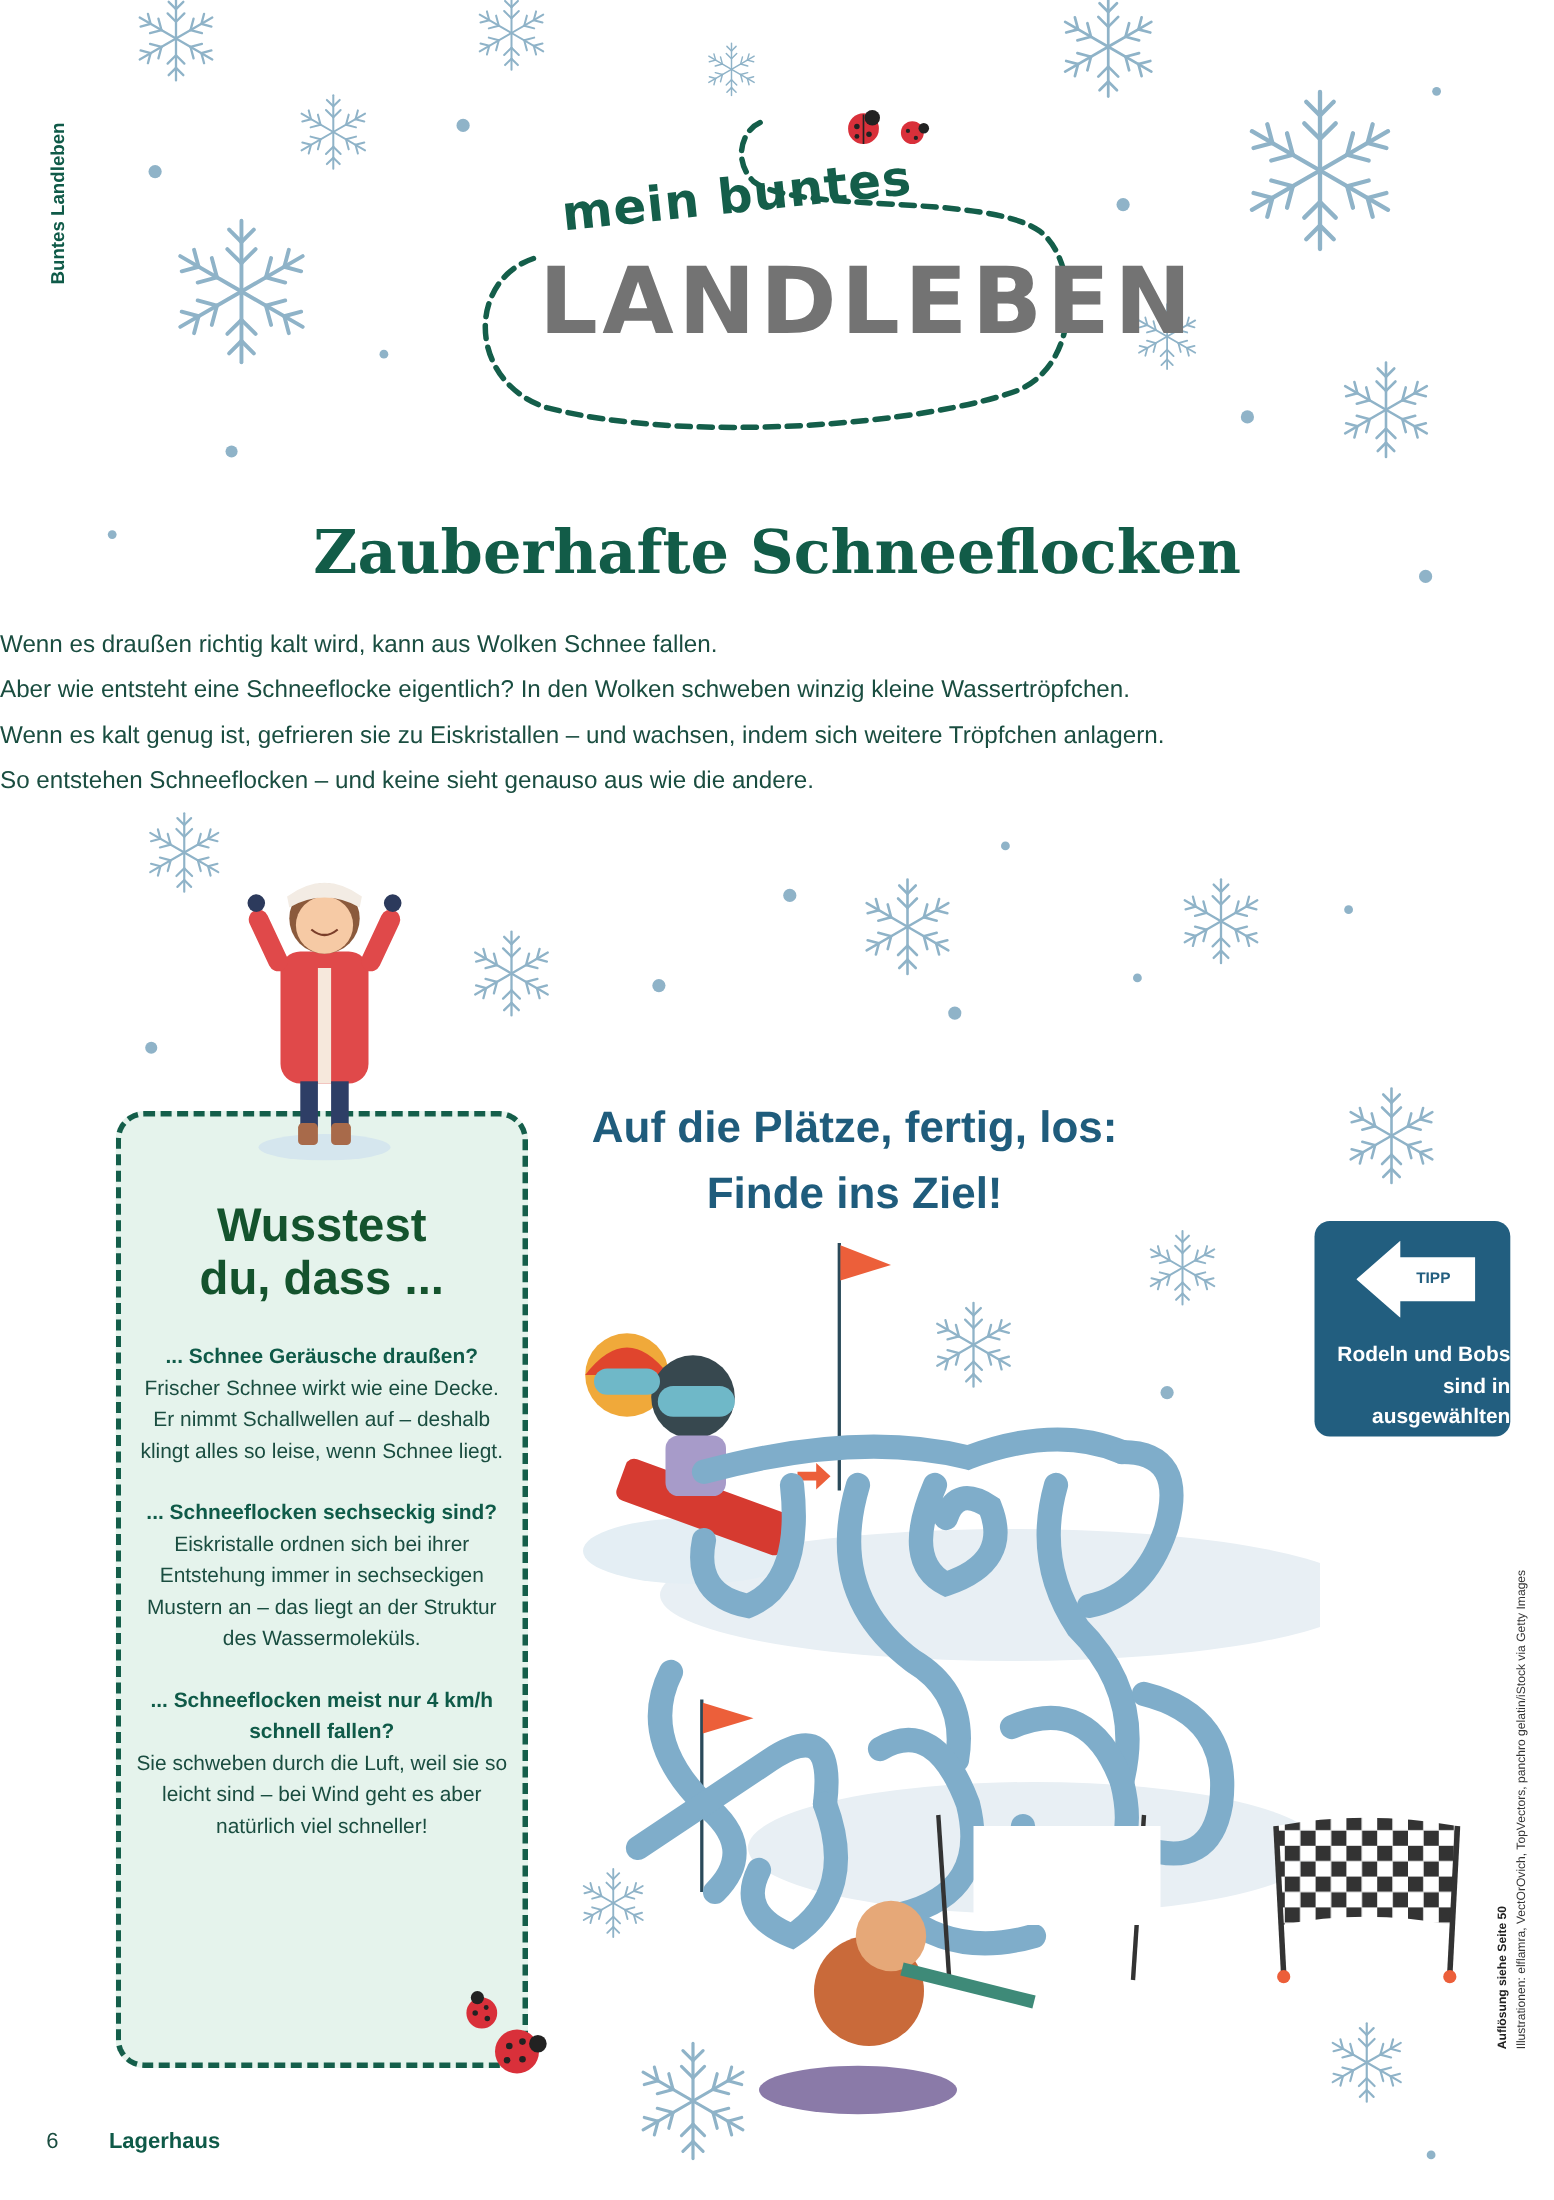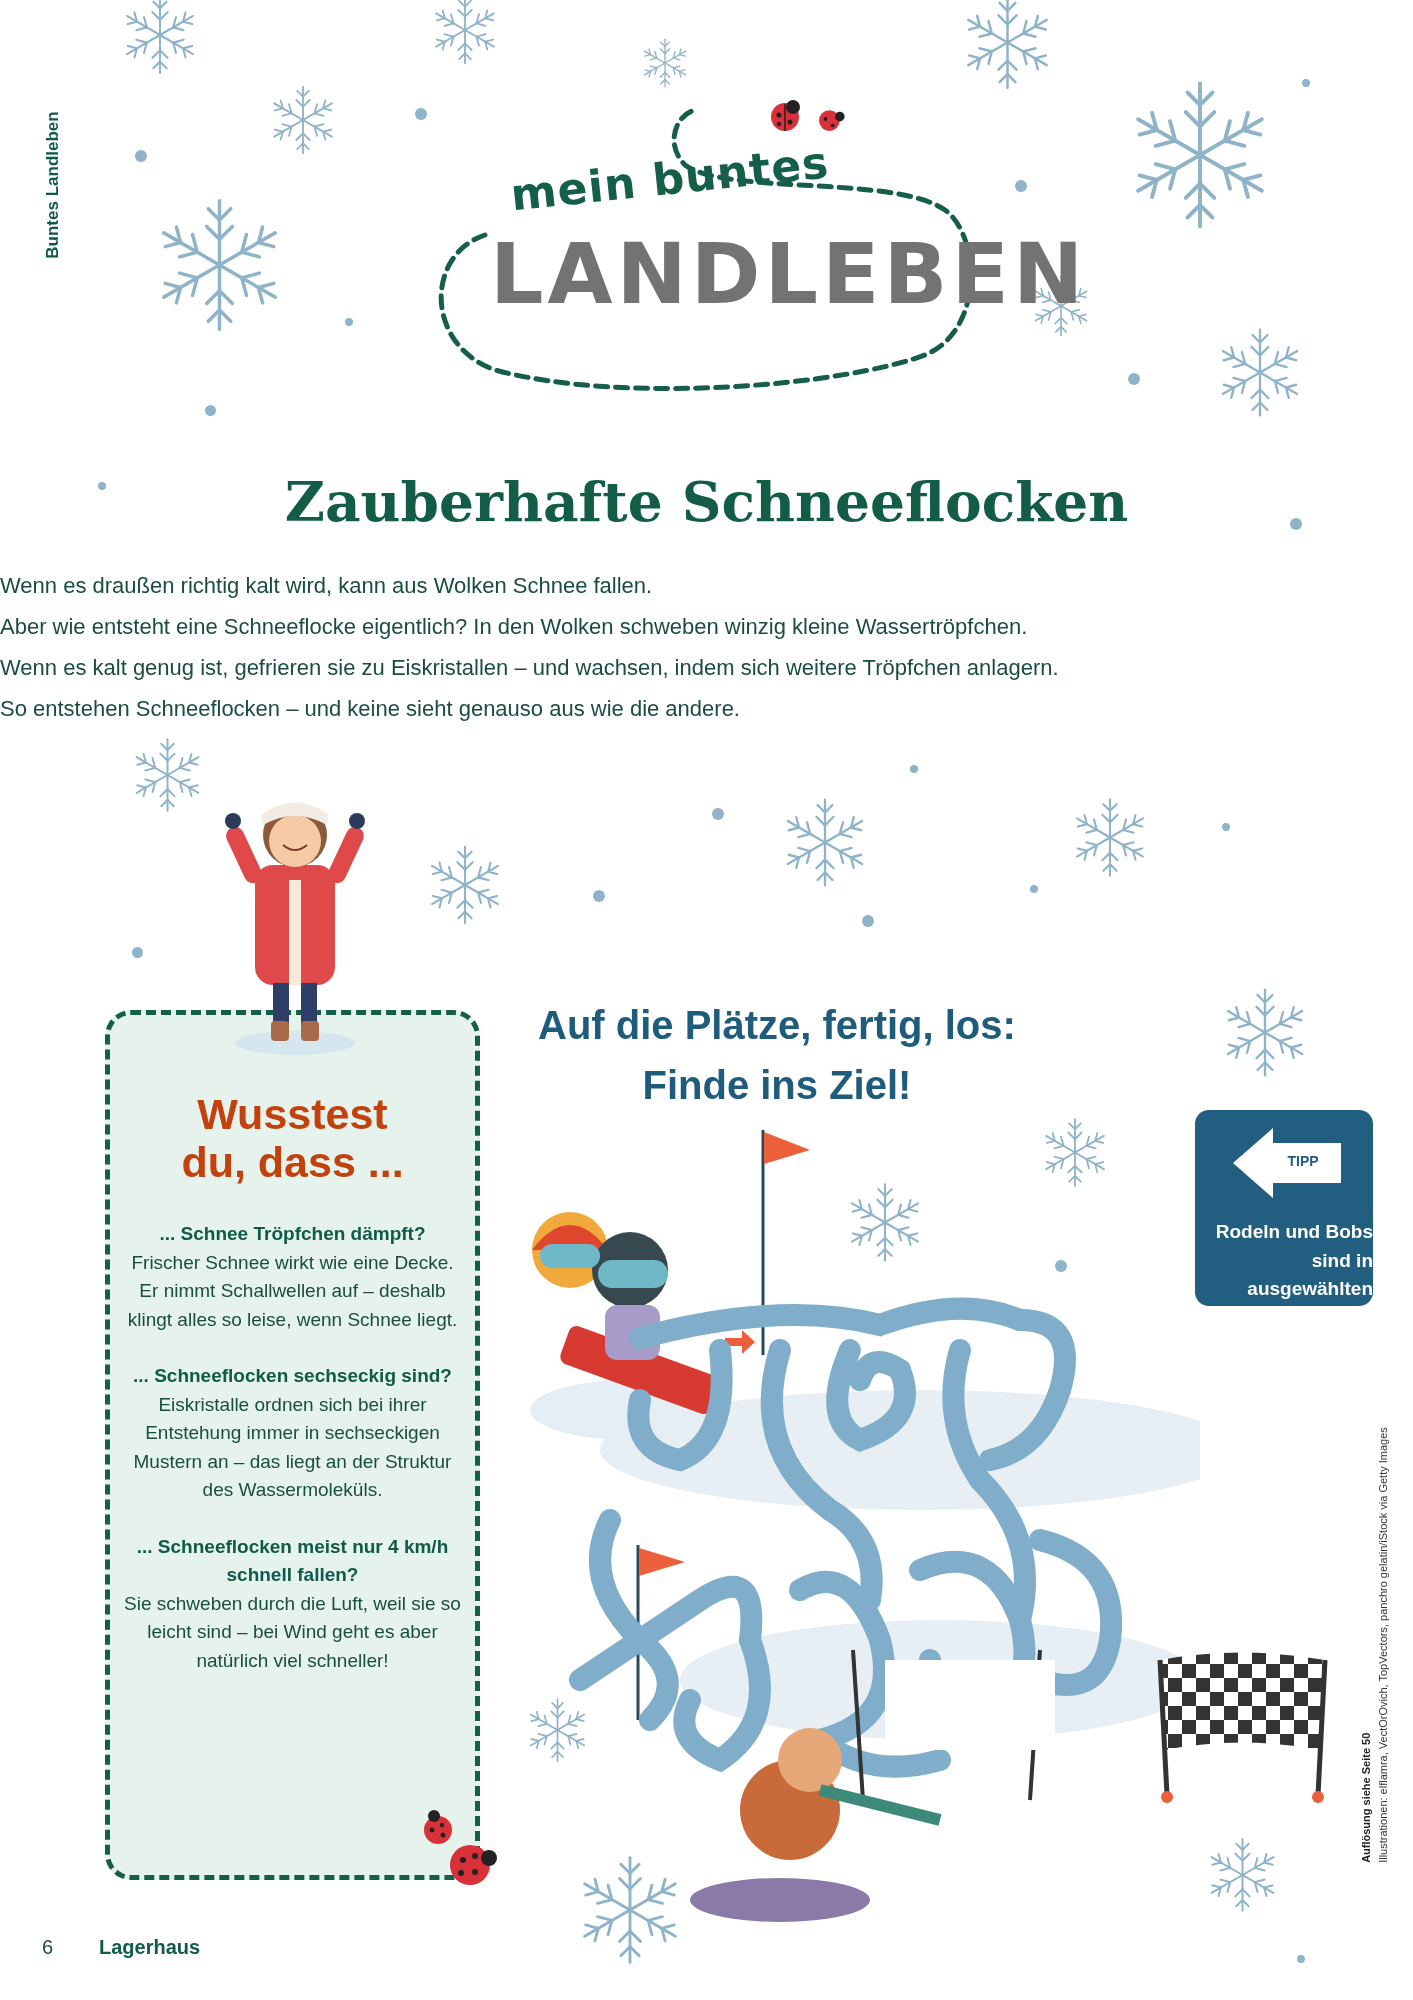--- a/index.html
+++ b/index.html
@@ -7,21 +7,21 @@
   .abs{position:absolute;}
   .side-label{left:38px;top:95px;width:30px;height:180px;}
   .side-label span{position:absolute;left:50%;top:50%;transform:translate(-50%,-50%) rotate(-90deg);white-space:nowrap;font-weight:bold;font-size:17px;color:#0f5a48;}
   .logo{left:425px;top:85px;width:580px;height:310px;}
   .logo-small{position:absolute;left:85px;top:68px;font-family:"DejaVu Sans",sans-serif;font-size:44px;font-weight:bold;color:#145e4a;transform:rotate(-6deg);letter-spacing:1px;}
   .logo-big{position:absolute;left:65px;top:140px;font-family:"DejaVu Sans",sans-serif;font-size:84px;font-weight:bold;color:#737373;letter-spacing:4px;}
   .title{left:0;width:1413px;top:452px;text-align:center;font-family:"DejaVu Serif",serif;font-weight:bold;font-size:55px;color:#125c48;margin-top:17px;}
   .intro{left:0;width:1250px;top:565px;font-size:22px;line-height:41px;color:#1a4d40;}
   .intro p{margin:0;}
   .infobox{left:105px;top:1010px;width:375px;height:870px;background:#e5f3ec;border:5px dashed #145e4a;border-radius:26px;box-sizing:border-box;}
-  .info-title{position:absolute;left:0;width:100%;top:75px;text-align:center;font-weight:bold;font-size:43px;line-height:48px;color:#c2410c;}
+  .info-title{position:absolute;left:0;width:100%;top:75px;text-align:center;font-weight:bold;font-size:43px;line-height:48px;color:#14532d;}
   .info-body{position:absolute;left:10px;right:10px;top:205px;text-align:center;font-size:19px;line-height:28.5px;color:#1a4d40;}
   .info-body .q{font-weight:bold;color:#0f5a48;}
   .info-body .block{margin-bottom:28px;}
   .maze-title{left:538px;top:995px;font-weight:bold;font-size:40px;line-height:60px;color:#1f5c7c;text-align:center;}
   .tipp{left:1195px;top:1110px;width:178px;height:196px;background:#225e7f;border-radius:14px;}
   .tipp-arrow{position:absolute;left:38px;top:18px;width:110px;height:70px;}
   .tipp-label{position:absolute;left:78px;top:43px;width:60px;text-align:center;font-weight:bold;font-size:14px;color:#225e7f;}
   .tipp-text{position:absolute;left:0;width:100%;top:108px;text-align:right;font-weight:bold;font-size:19px;line-height:28.5px;color:#fff;}
   .credits{left:1350px;top:1395px;width:50px;height:500px;}
   .credits .inner{position:absolute;left:50%;top:50%;transform:translate(-50%,-50%) rotate(-90deg);white-space:nowrap;font-size:11px;line-height:17px;color:#333;}
@@ -168,21 +168,21 @@
   <p>So entstehen Schneeflocken – und keine sieht genauso aus wie die andere.</p>
 </div>
 
 <div class="abs infobox">
   <div class="info-title">
     <div>Wusstest</div>
     <div>du, dass ...</div>
   </div>
   <div class="info-body">
     <div class="block">
-      <div class="q">... Schnee Tröpfchen dämpft?</div>
+      <div class="q">... Schnee Geräusche draußen?</div>
       <div>Frischer Schnee wirkt wie eine Decke. Er nimmt Schallwellen auf – deshalb klingt alles so leise, wenn Schnee liegt.</div>
     </div>
     <div class="block">
       <div class="q">... Schneeflocken sechseckig sind?</div>
       <div>Eiskristalle ordnen sich bei ihrer Entstehung immer in sechseckigen Mustern an – das liegt an der Struktur des Wassermoleküls.</div>
     </div>
     <div class="block">
       <div class="q">... Schneeflocken meist nur 4 km/h schnell fallen?</div>
       <div>Sie schweben durch die Luft, weil sie so leicht sind – bei Wind geht es aber natürlich viel schneller!</div>
     </div>

